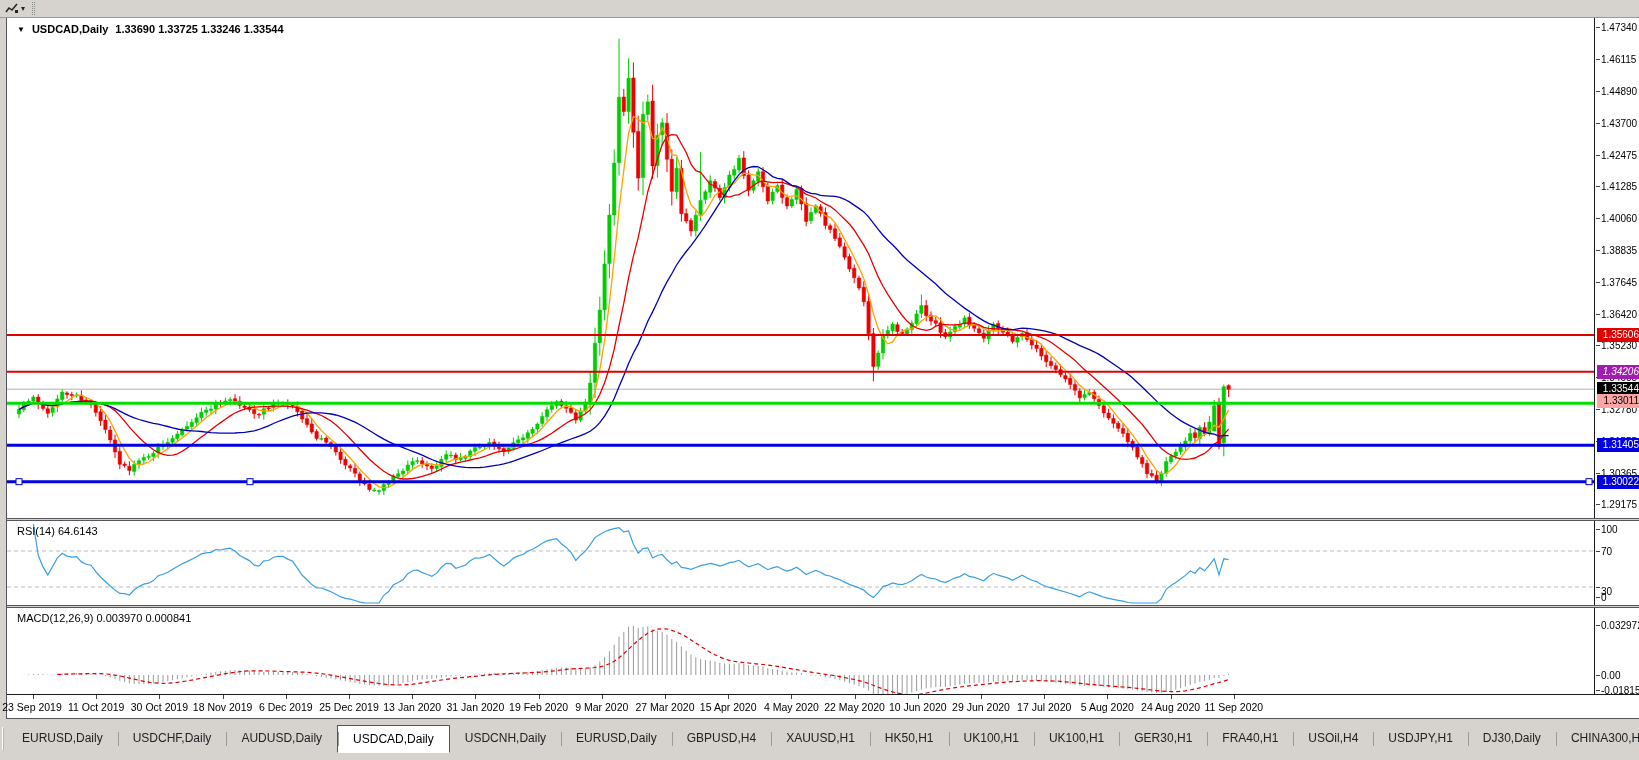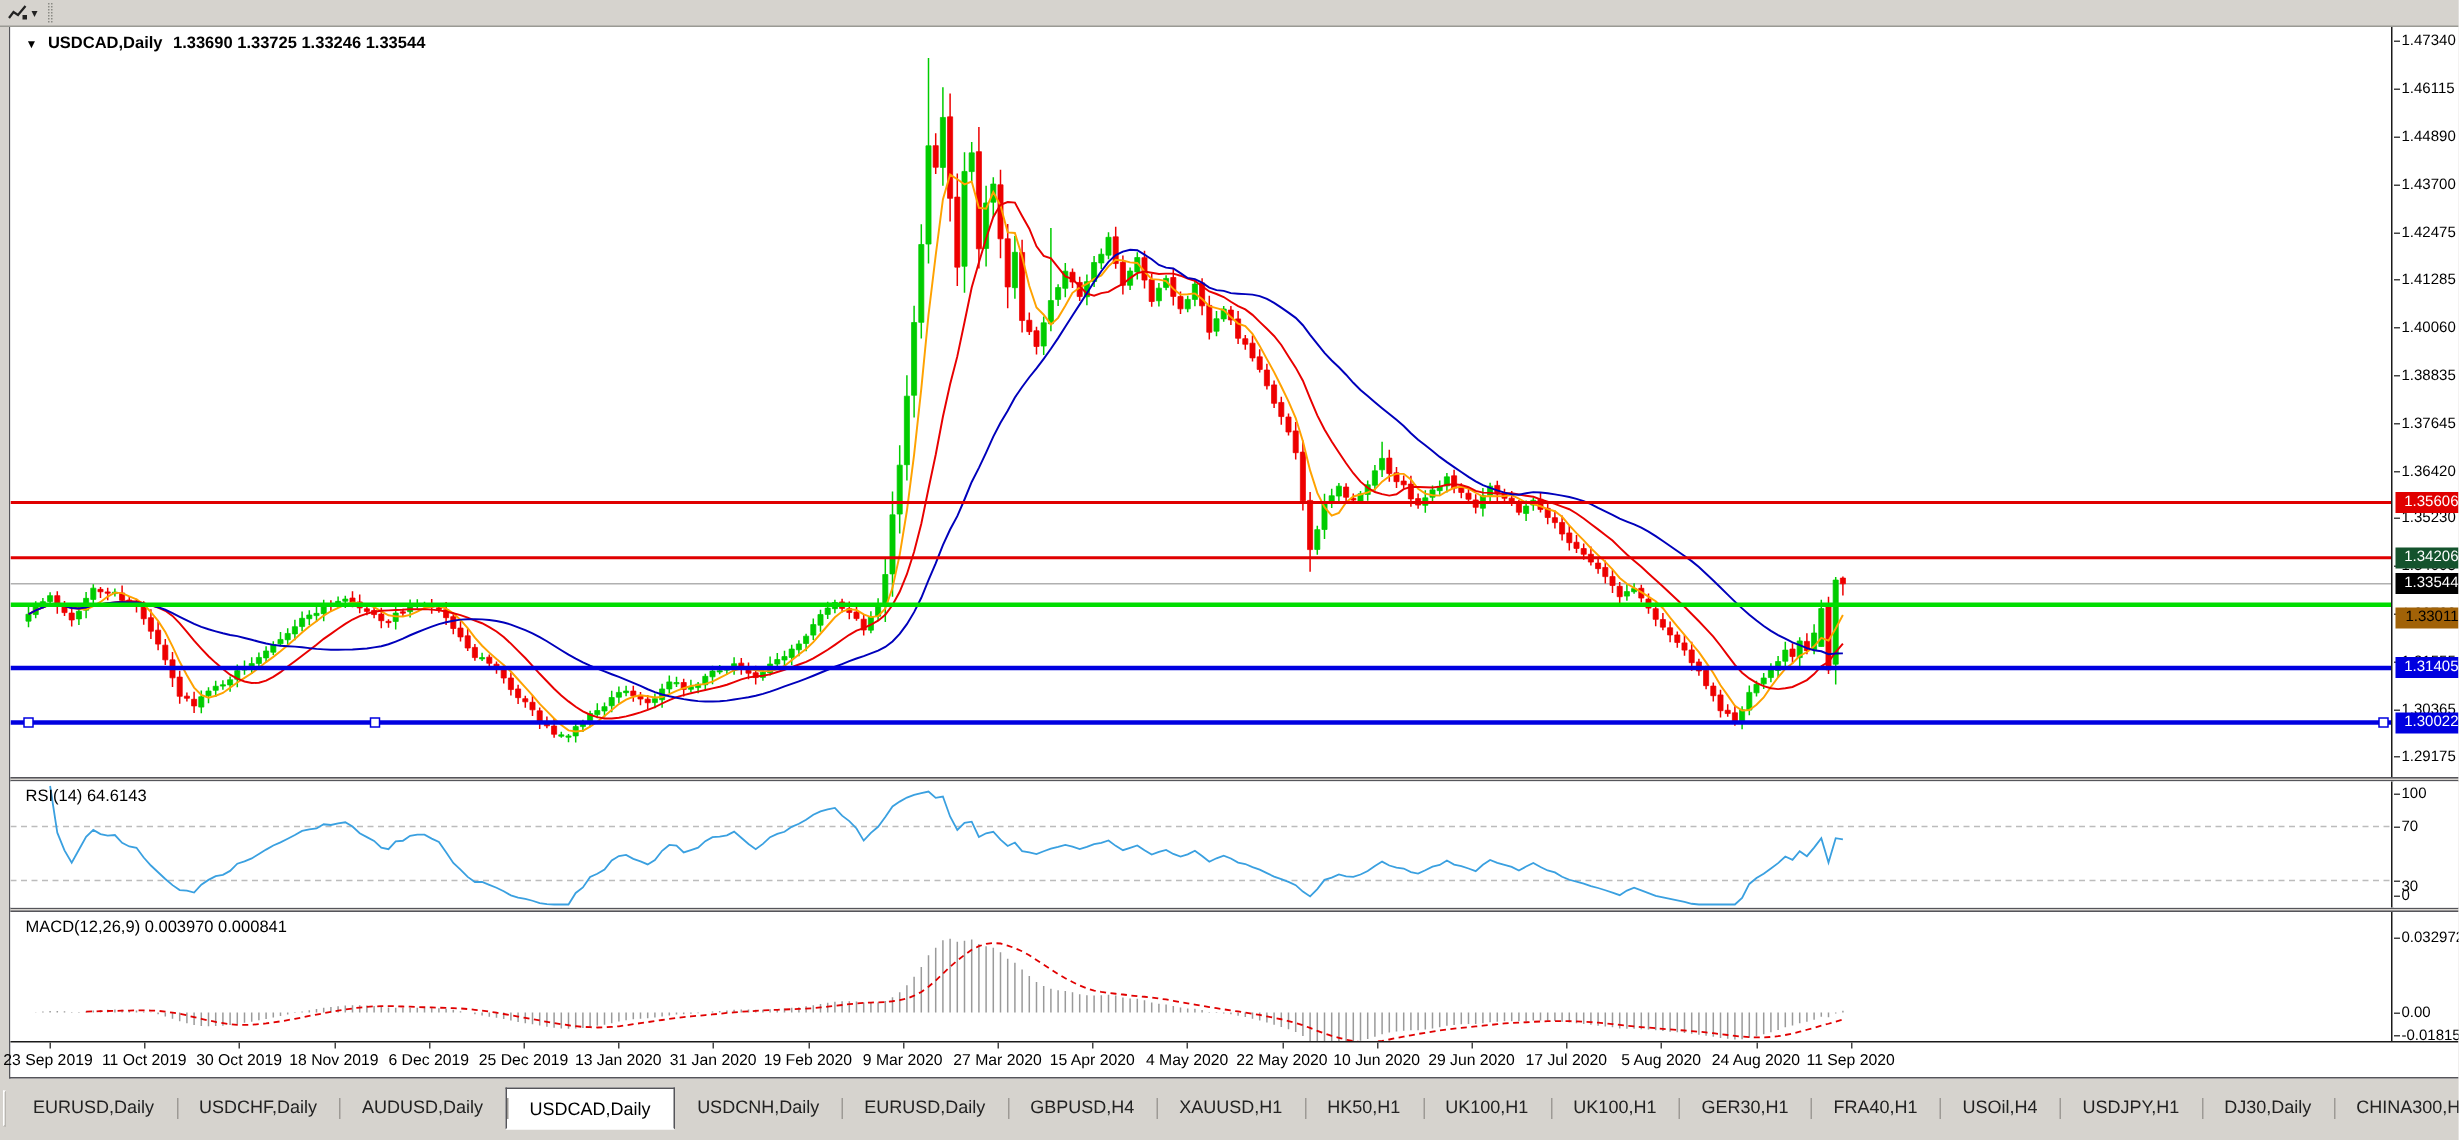--- a/index.html
+++ b/index.html
@@ -120,23 +120,23 @@
           <div class="ptick-label" style="top: 354.097px;">1.34005</div>
           <div class="ptick-mark" style="top: 391.258px;"></div>
           <div class="ptick-label" style="top: 386.258px;">1.32780</div>
           <div class="ptick-mark" style="top: 423.419px;"></div>
           <div class="ptick-label" style="top: 418.419px;">1.31555</div>
           <div class="ptick-mark" style="top: 454.662px;"></div>
           <div class="ptick-label" style="top: 449.662px;">1.30365</div>
           <div class="ptick-mark" style="top: 485.904px;"></div>
           <div class="ptick-label" style="top: 480.904px;">1.29175</div>
           <div class="pbadge" style="top: 310.064px; background: rgb(224, 0, 0); color: rgb(255, 255, 255);">1.35606</div>
-          <div class="pbadge" style="top: 346.82px; background: #14532d; color: rgb(255, 255, 255);">1.34206</div>
+          <div class="pbadge" style="top: 346.82px; background: #a21caf; color: rgb(255, 255, 255); font-style: italic;">1.34206</div>
           <div class="pbadge" style="top: 364.2px; background: rgb(0, 0, 0); color: rgb(255, 255, 255);">1.33544</div>
-          <div class="pbadge" style="top: 387px; background: #a16207; color: rgb(0, 0, 0);">1.33011</div>
+          <div class="pbadge" style="top: 376px; background: #fca5a5; color: rgb(0, 0, 0);">1.33011</div>
           <div class="pbadge" style="top: 420.357px; background: rgb(0, 0, 224); color: rgb(255, 255, 255);">1.31405</div>
           <div class="pbadge" style="top: 456.667px; background: rgb(0, 0, 224); color: rgb(255, 255, 255);">1.30022</div>
         </div>
       <div class="chart-title">
         <span class="tri">▼</span>
         <span>USDCAD,Daily</span>
         <span>1.33690 1.33725 1.33246 1.33544</span>
       </div>
     </div>
 

